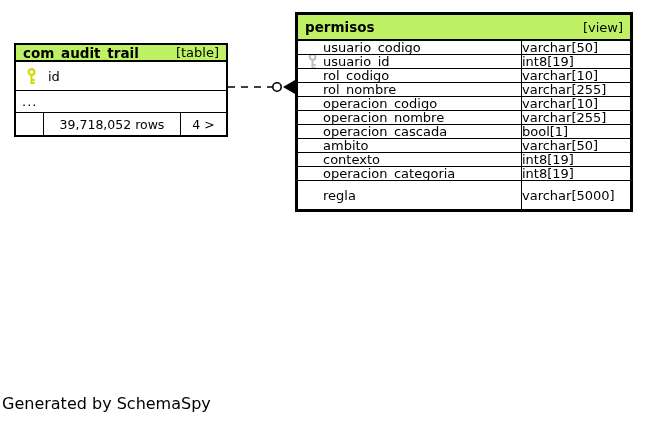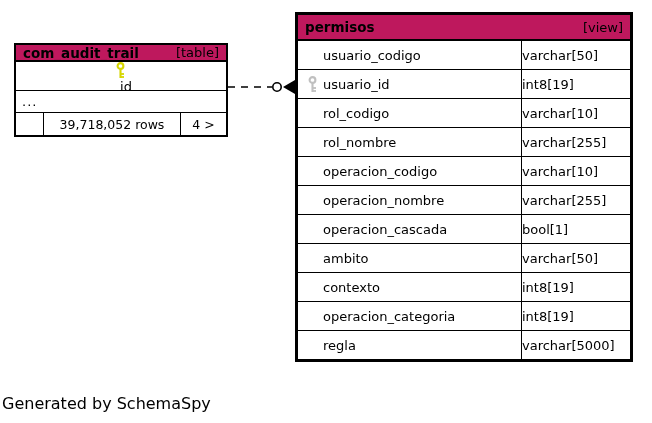--- a/index.html
+++ b/index.html
@@ -22,21 +22,21 @@
     background: #ffffff;
     border: 2px solid #000000;
     font-size: 13px;
   }
   .entity.thick { border-width: 3px; }
 
   .entity-header {
     display: flex;
     align-items: center;
     justify-content: space-between;
-    background: #be185d;
+    background: #bef264;
     border-bottom: 2px solid #000000;
     padding: 0 7px;
     box-sizing: border-box;
   }
   .entity-name { font-weight: bold; font-size: 13.5px; }
   .entity-kind { font-weight: normal; font-size: 13px; }
 
   .col-row {
     display: flex;
     align-items: stretch;
@@ -66,21 +66,21 @@
     display: flex;
     align-items: center;
     box-sizing: border-box;
     white-space: nowrap;
   }
 
   
   #left-table { left: 14px; top: 43px; width: 214px; }
   #left-table .entity-header { height: 17px; }
   #left-table .col-row.pk-row { height: 29px; border-bottom: 1px solid #000000; }
-  #left-table .pk-row .name-cell { padding-left: 10px; flex-direction: column; }
+  #left-table .pk-row .name-cell { padding-left: 10px; }
   #left-table .pk-row .icon-slot { margin-right: 6px; }
   .ellipsis-row {
     height: 22px;
     display: flex;
     align-items: center;
     padding-left: 6px;
     border-bottom: 1px solid #000000;
     box-sizing: border-box;
     letter-spacing: 1px;
   }
@@ -104,21 +104,21 @@
     flex: 0 0 45px;
     border-left: 1px solid #000000;
     display: flex;
     align-items: center;
     justify-content: center;
   }
 
   
   #right-table { left: 295px; top: 12px; width: 338px; }
   #right-table .entity-header { height: 26px; }
-  #right-table .col-row { height: 29px; }
+  #right-table .col-row { height: 14px; }
   #right-table .col-row:last-child { height: 28px; }
 
   .key-icon svg { display: block; }
 
   #connector {
     position: absolute;
     left: 228px;
     top: 76px;
     width: 67px;
     height: 22px;

